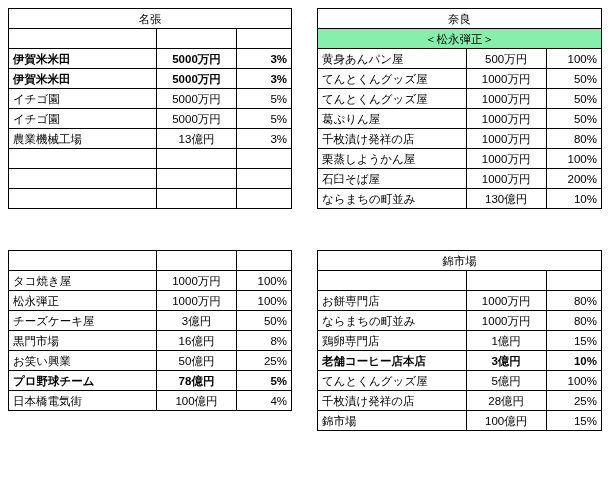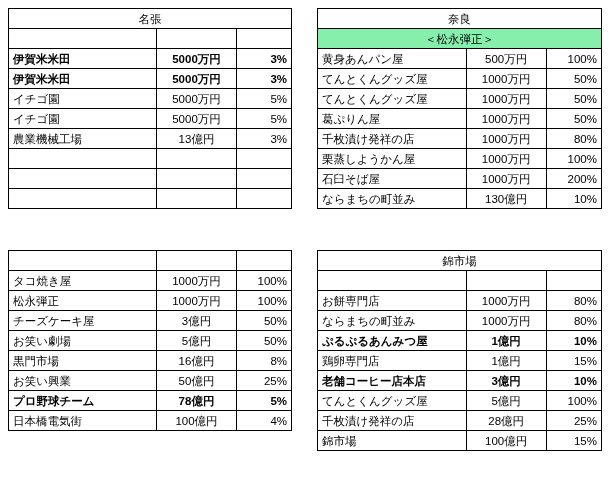--- a/index.html
+++ b/index.html
@@ -205,25 +205,20 @@
           <td class="name">松永弾正</td>
           <td class="amount">1000万円</td>
           <td class="pct">100%</td>
         </tr>
         <tr>
           <td class="name">チーズケーキ屋</td>
           <td class="amount">3億円</td>
           <td class="pct">50%</td>
         </tr>
         <tr>
-          <td class="name">お笑い劇場</td>
-          <td class="amount">5億円</td>
-          <td class="pct">50%</td>
-        </tr>
-        <tr>
           <td class="name">黒門市場</td>
           <td class="amount">16億円</td>
           <td class="pct">8%</td>
         </tr>
         <tr>
           <td class="name">お笑い興業</td>
           <td class="amount">50億円</td>
           <td class="pct">25%</td>
         </tr>
         <tr>
@@ -260,25 +255,20 @@
           <td class="name">お餅専門店</td>
           <td class="amount">1000万円</td>
           <td class="pct">80%</td>
         </tr>
         <tr>
           <td class="name">ならまちの町並み</td>
           <td class="amount">1000万円</td>
           <td class="pct">80%</td>
         </tr>
         <tr>
-          <td class="name b">ぷるぷるあんみつ屋</td>
-          <td class="amount b">1億円</td>
-          <td class="pct b">10%</td>
-        </tr>
-        <tr>
           <td class="name">鶏卵専門店</td>
           <td class="amount">1億円</td>
           <td class="pct">15%</td>
         </tr>
         <tr>
           <td class="name b">老舗コーヒー店本店</td>
           <td class="amount b">3億円</td>
           <td class="pct b">10%</td>
         </tr>
         <tr>

